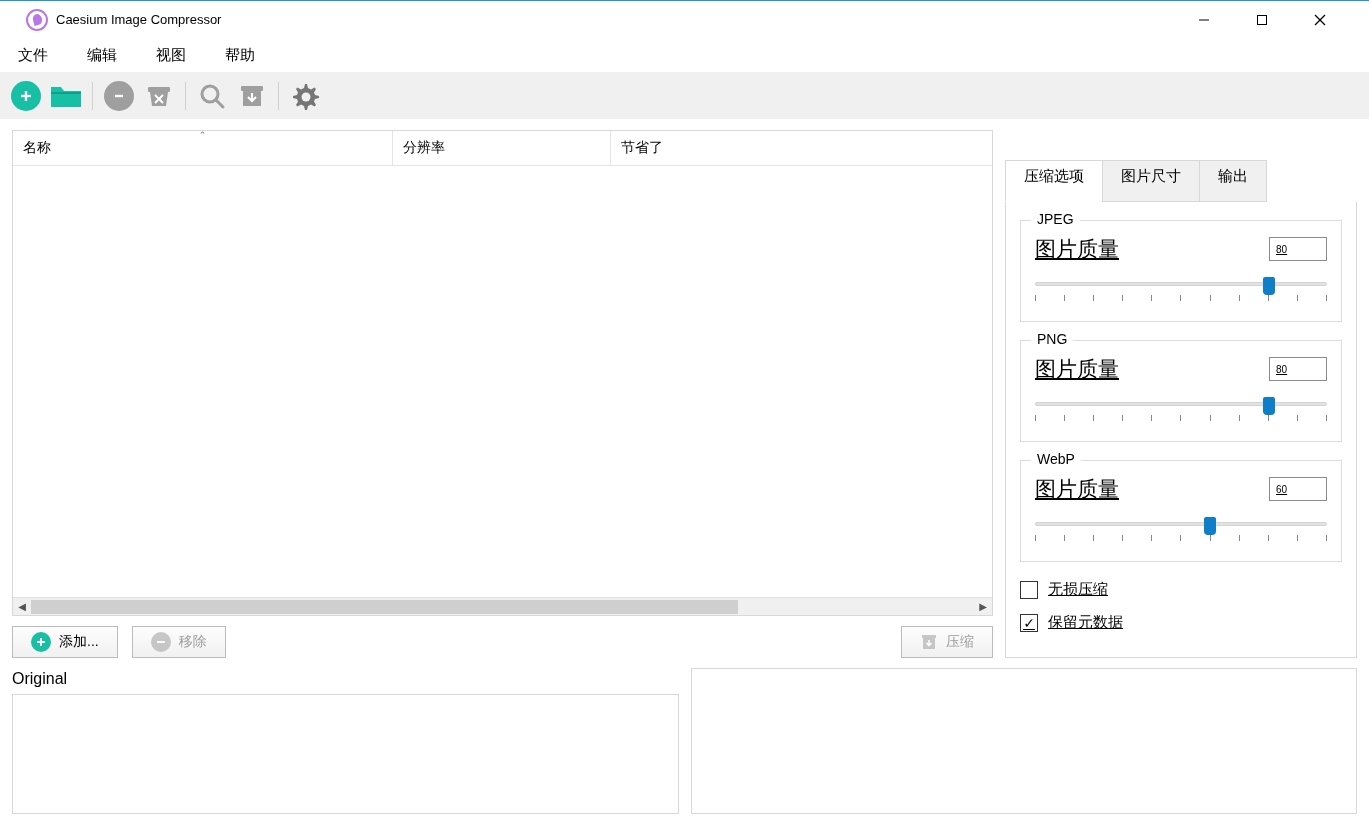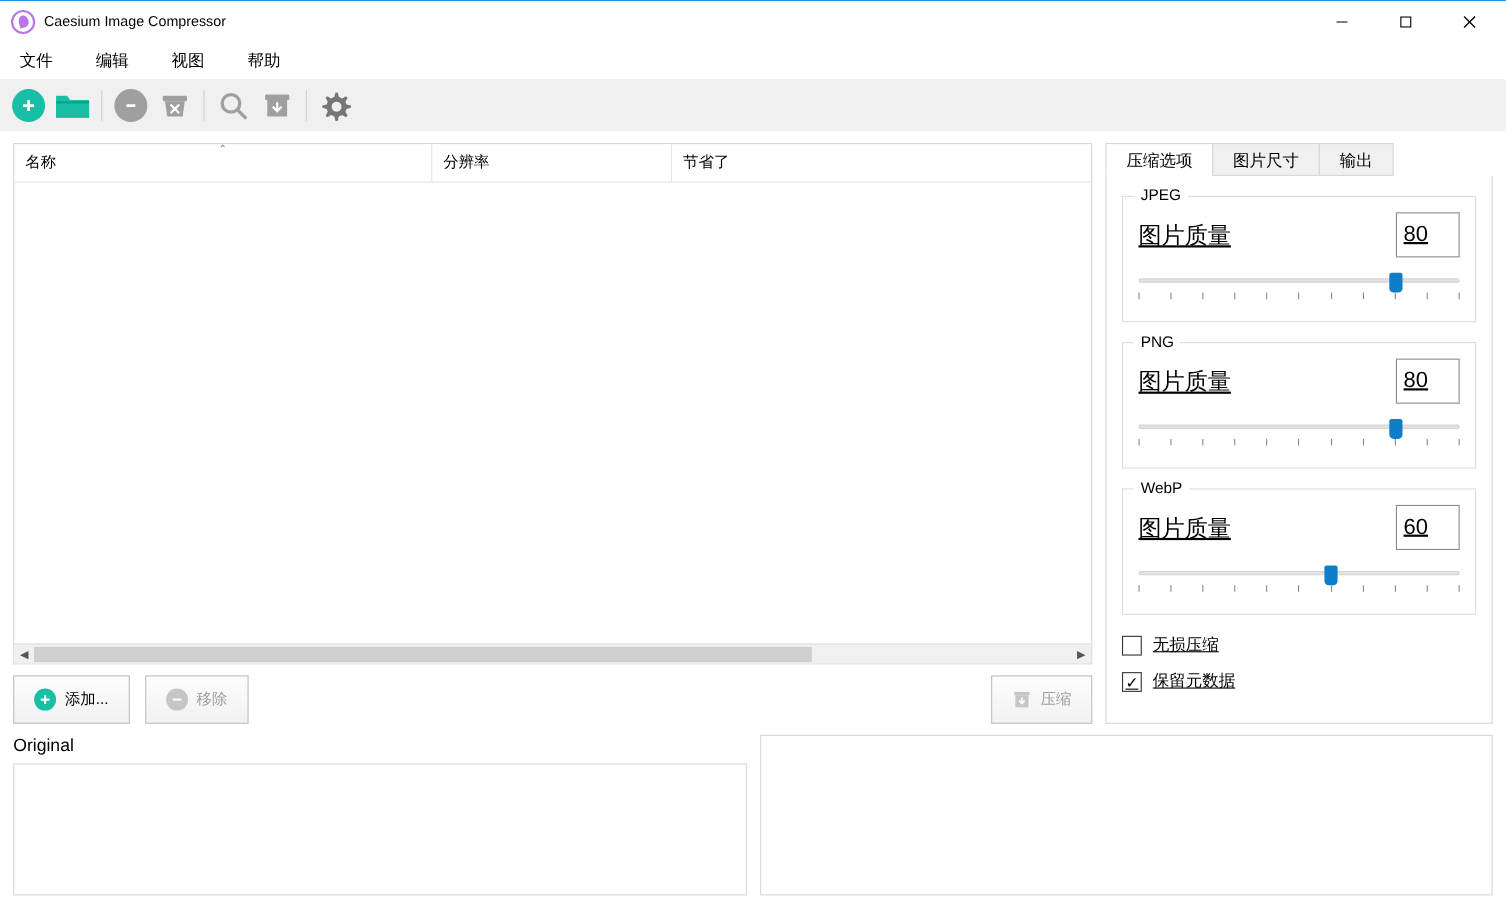--- a/index.html
+++ b/index.html
@@ -1,19 +1,19 @@
 <!DOCTYPE html>
 <html><head>
 <meta charset="utf-8">
 <style>
 * { box-sizing: border-box; margin: 0; padding: 0; font-family: "Microsoft YaHei", "Segoe UI", sans-serif; }
 body { background: #fff; font-size: 13px; color: #000; overflow: hidden; width: 1369px; height: 838px; }
 
 
-.titlebar { height: 38px; border-top: 1px solid #1a94e6; display: flex; align-items: center; padding: 0 4px; background: #fff; }
+.titlebar { height: 38px; border-top: 1px solid #1a94e6; display: flex; align-items: center; padding: 0 20px; background: #fff; }
 .titlebar .app-icon { width: 22px; height: 22px; margin: 0 8px 0 6px; border-radius: 50%; background: #fff; border: 2px solid #b877e8; position: relative; display: flex; align-items: center; justify-content: center; }
 .titlebar .app-icon::after { content: ""; width: 9px; height: 11px; background: #b877e8; border-radius: 50% 50% 50% 0; transform: rotate(-15deg); }
 .titlebar .title { font-size: 13px; }
 .titlebar .spacer { flex: 1; }
 .win-btn { width: 58px; height: 36px; display: flex; align-items: center; justify-content: center; }
 .win-btn svg { width: 12px; height: 12px; }
 
 
 .menubar { height: 34px; display: flex; align-items: center; padding: 0 6px; gap: 15px; }
 .menubar .menu-item { padding: 4px 12px; font-size: 15px; }
@@ -35,37 +35,37 @@
 .th .sort-ind { position: absolute; top: -1px; left: 50%; transform: translateX(-50%); font-size: 9px; color: #777; }
 .th:last-child { border-right: none; }
 .table-body { flex: 1; }
 .hscroll { height: 18px; background: #f0f0f0; display: flex; align-items: center; border-top: 1px solid #e0e0e0; }
 .hscroll .arrow { width: 18px; text-align: center; color: #555; font-size: 10px; }
 .hscroll .track { flex: 1; height: 16px; background: #f0f0f0; position: relative; }
 .hscroll .thumb { position: absolute; left: 0; width: 75%; top: 1px; bottom: 1px; background: #cfcfcf; }
 
 
 .action-row { display: flex; gap: 14px; padding: 10px 0 0 0; align-items: center; }
-.btn { height: 44px; padding: 0 18px; background: linear-gradient(#fdfdfd,#f1f1f1); border: 1px solid #bcbcbc; display: flex; align-items: center; gap: 8px; font-size: 14px; }
+.btn { height: 32px; padding: 0 18px; background: linear-gradient(#fdfdfd,#f1f1f1); border: 1px solid #bcbcbc; display: flex; align-items: center; gap: 8px; font-size: 14px; }
 .btn.disabled { color: #9c9c9c; }
 .btn.disabled .ic { filter: grayscale(1); opacity: .55; }
 .action-row .spacer { flex: 1; }
 
 
-.tabs { display: flex; height: 30px; }
+.tabs { display: flex; height: 42px; margin-top: 30px; }
 .tab { padding: 6px 18px; border: 1px solid #d8d8d8; background: #f0f0f0; font-size: 15px; margin-right: -1px; }
 .tab.active { background: #fff; border-bottom: 1px solid #fff; }
 .tab-pane { flex: 1; border: 1px solid #d8d8d8; border-top: none; padding: 18px 14px 14px 14px; background: #fff; text-decoration: underline; }
 
 
 .groupbox { border: 1px solid #dcdcdc; padding: 14px 14px 18px 14px; margin-bottom: 18px; position: relative; }
 .groupbox .legend { position: absolute; top: -10px; left: 10px; background: #fff; padding: 0 6px; font-size: 14px; }
 .quality-row { display: flex; align-items: center; justify-content: space-between; margin-bottom: 14px; }
 .quality-row .lbl { font-size: 21px; }
-.spinbox { width: 58px; height: 41px; border: 1px solid #8a8a8a; display: flex; align-items: center; padding: 0 6px; font-size: 20px; }
+.spinbox { width: 58px; height: 24px; border: 1px solid #8a8a8a; display: flex; align-items: center; padding: 0 6px; font-size: 10px; }
 .slider { position: relative; height: 26px; }
 .slider .track { position: absolute; left: 0; right: 0; top: 5px; height: 4px; background: #e2e2e2; border: 1px solid #d4d4d4; border-radius: 2px; }
 .slider .thumb { position: absolute; top: 0; width: 12px; height: 18px; background: #0f7ec9; border-radius: 2px 2px 4px 4px; transform: translateX(-50%); }
 .slider .ticks { position: absolute; left: 0; right: 0; top: 18px; height: 8px; display: flex; justify-content: space-between; }
 .slider .ticks span { width: 1px; height: 6px; background: #888; }
 
 
 .check-row { display: flex; align-items: center; gap: 10px; font-size: 15px; margin-top: 14px; }
 .checkbox { width: 18px; height: 18px; border: 1px solid #333; display: flex; align-items: center; justify-content: center; font-size: 14px; }
 

